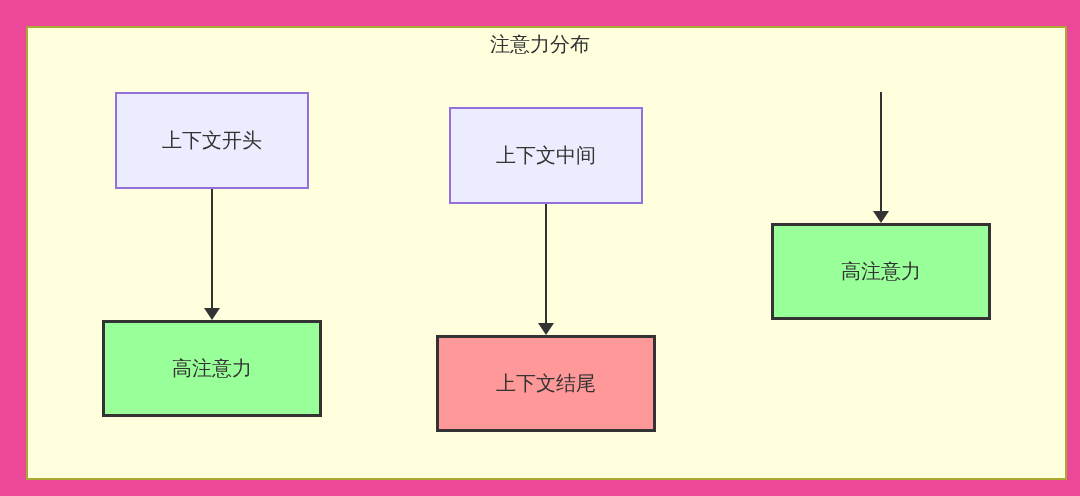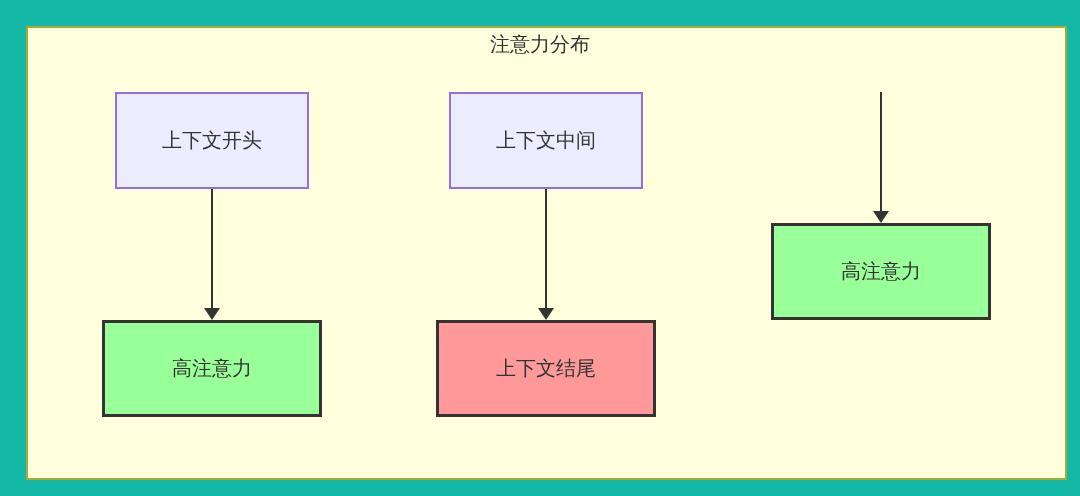--- a/index.html
+++ b/index.html
@@ -1,20 +1,20 @@
 <!DOCTYPE html>
 <html><head>
 <meta charset="utf-8">
 <style>
   html, body { margin: 0; padding: 0; background: #ffffff; }
   .canvas {
     position: relative;
     width: 1080px;
     height: 496px;
-    background: #14b8a6;
+    background: #ec4899;
     font-family: "Liberation Sans", sans-serif;
     color: #333333;
     overflow: hidden;
   }
   .subgraph {
     position: absolute;
     left: 26px;
     top: 26px;
     width: 1041px;
     height: 454px;
@@ -35,21 +35,21 @@
   }
   .column {
     position: absolute;
     top: 92px;
     width: 246px;
     display: flex;
     flex-direction: column;
     align-items: center;
   }
   .col-0 { left: 89px; }
-  .col-1 { left: 423px; }
+  .col-1 { left: 423px; margin-top: 15px; }
   .col-2 { left: 758px; }
   .source-node {
     box-sizing: border-box;
     width: 194px;
     height: 97px;
     background: #ececff;
     border: 2px solid #9370db;
     display: flex;
     align-items: center;
     justify-content: center;

